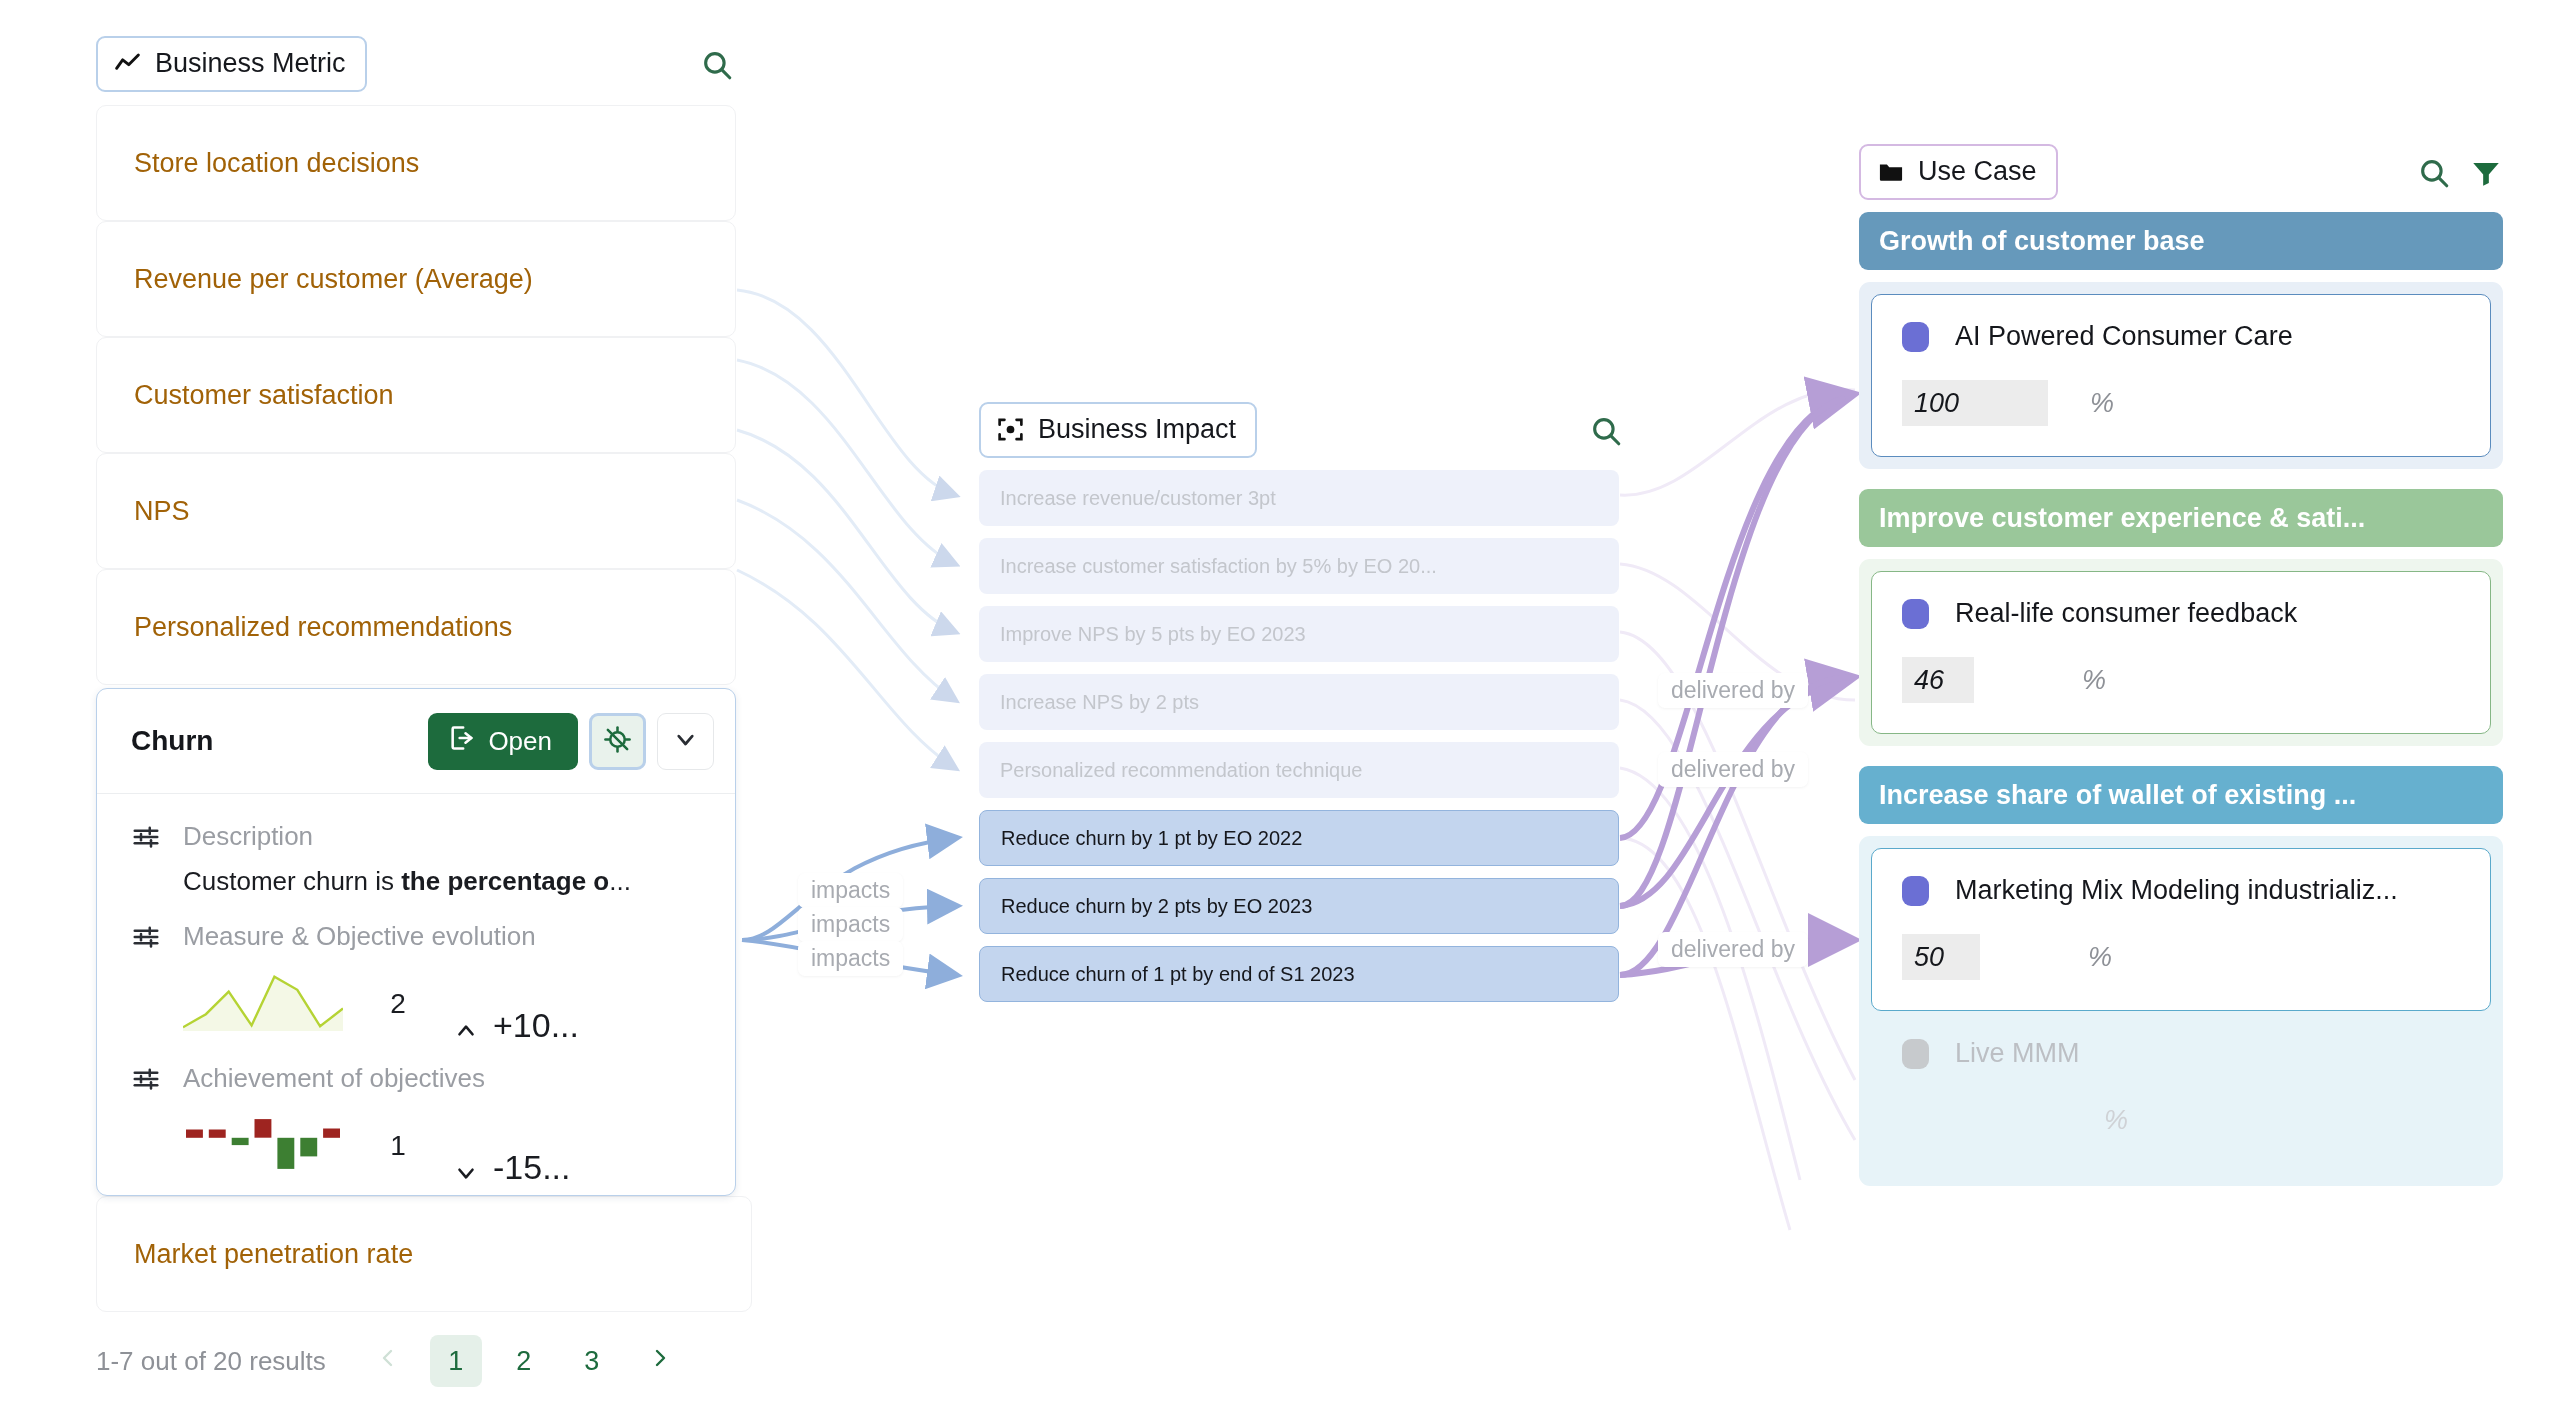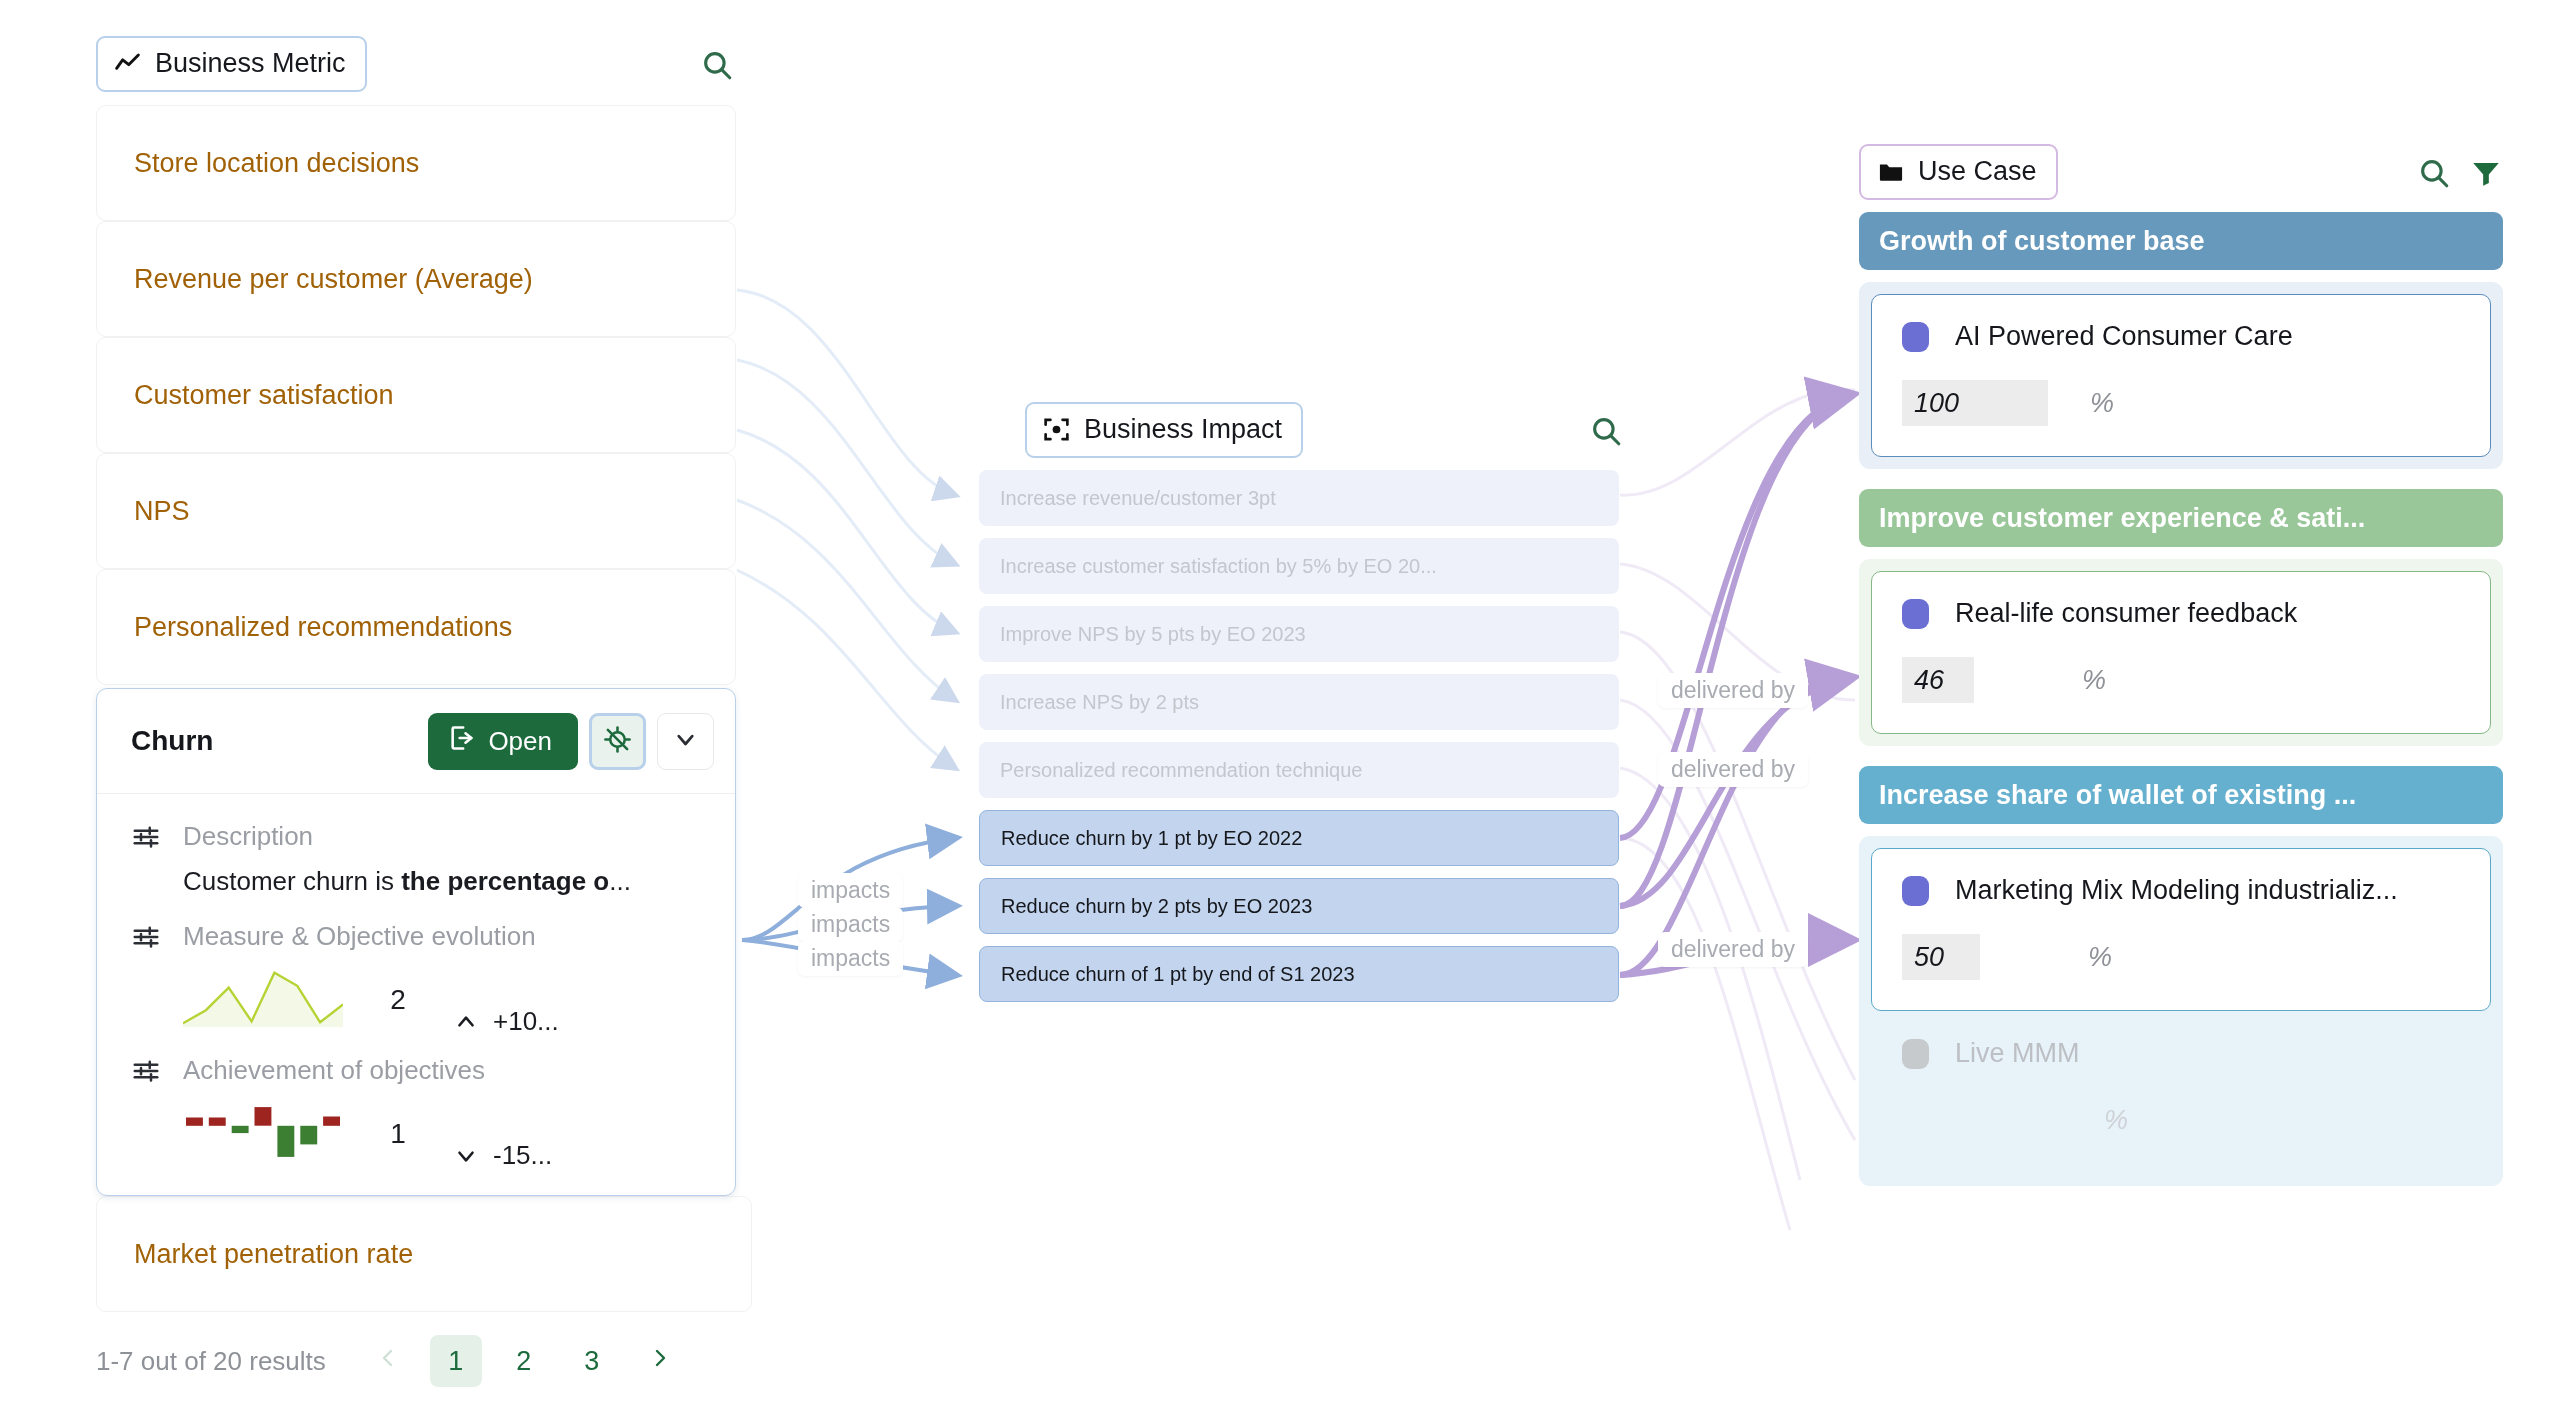--- a/index.html
+++ b/index.html
@@ -61,21 +61,21 @@
   .card-body { padding:27px 34px 0 34px; }
   .field-row { display:flex; align-items:center; gap:22px; margin-bottom:4px; }
   .field-icon { width:30px; height:30px; flex:0 0 30px; color:#2b2e34; }
   .field-label { font-size:26px; color:#9a9da3; }
   .desc-text { font-size:26px; color:#1a1c21; margin:14px 0 24px 52px; white-space:nowrap; }
   .desc-text b { font-weight:bold; }
 
   .chart-row { display:flex; align-items:center; margin:10px 0 18px 52px; gap:0; }
   .spark { width:160px; height:62px; }
   .chart-val { width:110px; text-align:center; font-size:28px; color:#1a1c21; }
-  .chart-delta { display:flex; align-items:center; gap:14px; font-size:26px; color:#1a1c21;margin-top:44px; }
+  .chart-delta { display:flex; align-items:center; gap:14px; font-size:34px; color:#1a1c21;margin-top:44px; }
   .chev { width:26px; height:26px; color:#1a1c21; }
 
   
   #pager { position:absolute; left:96px; top:1335px; display:flex; align-items:center; gap:0; }
   #pager-text { font-size:26px; color:#8e9197; margin-right:36px; }
   .pg {
     min-width:52px; height:52px; border-radius:8px; display:inline-flex;
     align-items:center; justify-content:center; font-size:27px;
     color:#1d6b3d; cursor:pointer; background:transparent; border:none; margin-right:16px;
   }
@@ -342,21 +342,21 @@
     <button class="pg">3</button>
     <button class="pg">
       <span>
         <svg viewBox="0 0 24 24" width="24" height="24" fill="none" stroke="currentColor" stroke-width="2.4" stroke-linecap="round" stroke-linejoin="round">
             <polyline points="9,5 16,12 9,19"></polyline>
           </svg>
       </span>
     </button>
   </div>
 
-  <div class="col-chip" style="left:1025px; top:402px;">
+  <div class="col-chip" style="left:979px; top:402px;">
     <span class="ic">
       <svg viewBox="0 0 24 24" width="29" height="29" fill="none" stroke="#111" stroke-width="2.2" stroke-linecap="round">
         <path d="M3 8V4h4"></path>
           <path d="M21 8V4h-4"></path>
           <path d="M3 16v4h4"></path>
           <path d="M21 16v4h-4"></path>
         <circle cx="12" cy="12" r="3.2" fill="#111" stroke="none"></circle>
       </svg>
     </span>
     <span>Business Impact</span>

